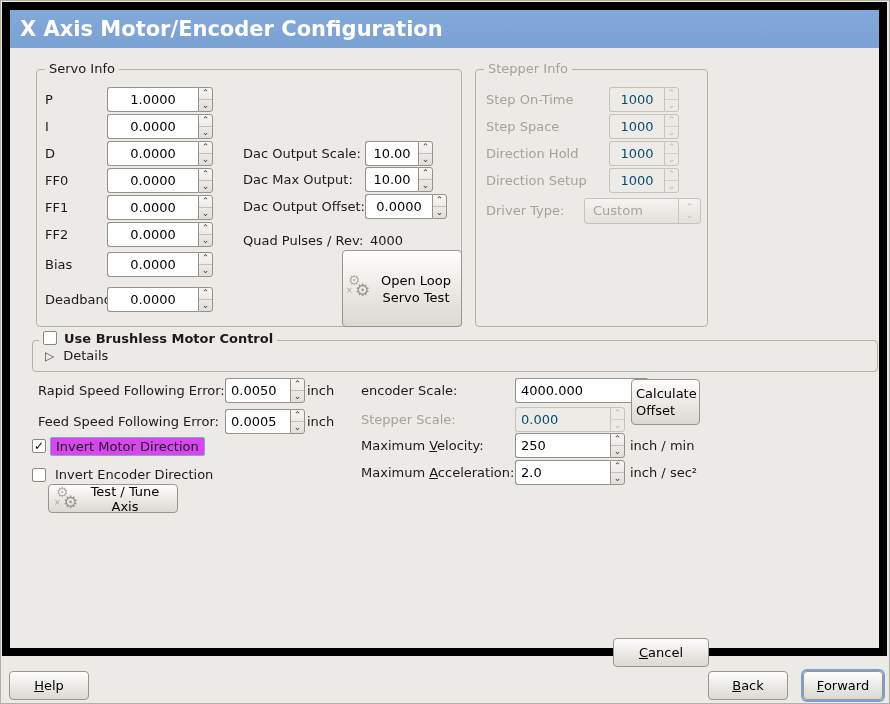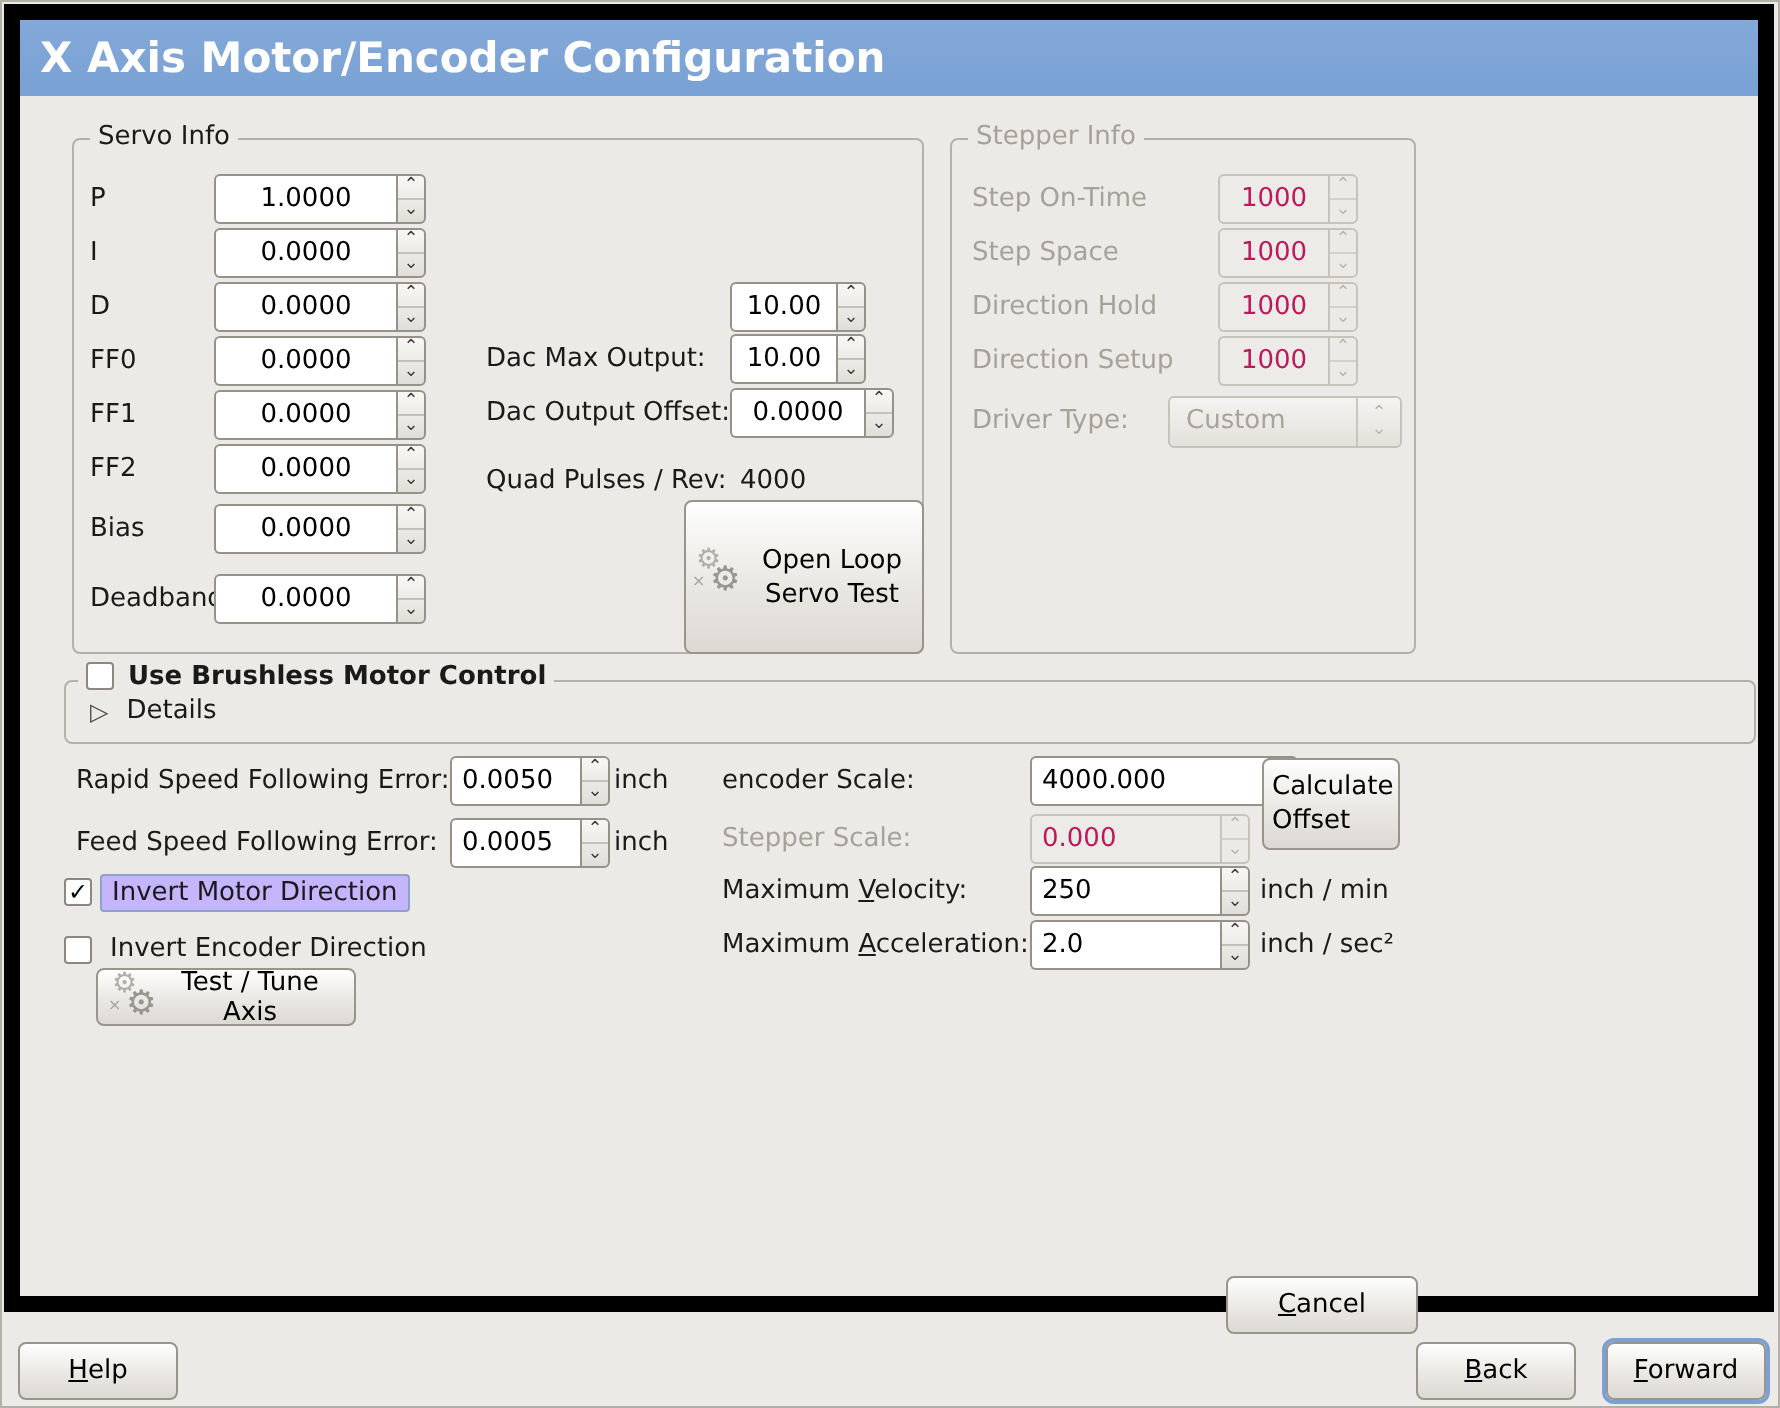--- a/index.html
+++ b/index.html
@@ -43,21 +43,21 @@
   .sb-spin {
     width:15px; display:flex; flex-direction:column;
     border:1px solid #96928a; border-radius:0 3px 3px 0;
     background:linear-gradient(#f8f7f5,#e0ded9);
   }
   .sb-up,.sb-down {
     flex:1; font-size:9px; line-height:10px; text-align:center;
     color:#3a3a38; cursor:default; overflow:hidden;
   }
   .sb-down { border-top:1px solid #c4c1ba; }
-  .spinbox.disabled .sb-entry { background:#edebe7; color:#be185d; border-color:#c6c3bb; }
+  .spinbox.disabled .sb-entry { background:#edebe7; color:#0c4a6e; border-color:#c6c3bb; }
   .spinbox.disabled .sb-spin { border-color:#c6c3bb; background:#eceae6; }
   .spinbox.disabled .sb-up,.spinbox.disabled .sb-down { color:#b8b5ad; }
   .spinbox.disabled .sb-down { border-top-color:#d4d1ca; }
   
   .combo {
     position:absolute; display:flex; height:26px;
     border:1px solid #c6c3bb; border-radius:3px;
     background:linear-gradient(#f4f3f1,#e3e1dc);
   }
   .combo .val { flex:1; font-size:13px; line-height:24px; padding-left:8px; color:#a8a49b; }
@@ -75,21 +75,21 @@
   .btn.focused { box-shadow:0 0 0 2px #7ba1d4; }
   .btn-row-label { line-height:27px; }
   
   .checkbox {
     position:absolute; width:14px; height:14px; background:#fff;
     border:1px solid #8c8880; border-radius:2px; font-size:12px;
     line-height:13px; text-align:center; color:#000; font-weight:bold;
   }
   .cb-label { position:absolute; font-size:13px; color:#1a1a1a; line-height:18px; white-space:nowrap; }
   .cb-label.focus-hl {
-    background:#c4b5fd; border:1px solid #8aa3c6; border-radius:2px;
+    background:#d946ef; border:1px solid #8aa3c6; border-radius:2px;
     padding:0 5px; line-height:17px;
   }
   
   .gear-icon { position:relative; display:inline-block; width:28px; height:28px; flex:none; }
   .gear-icon .g1 { position:absolute; left:1px; top:-3px; font-size:14px; color:#b0afaa; }
   .gear-icon .g2 { position:absolute; left:8px; top:5px; font-size:17px; color:#97968f; }
   .gear-icon .g3 { position:absolute; left:-1px; top:11px; font-size:8px; color:#a5a49e; }
   
   .expander { position:absolute; display:flex; align-items:center; gap:9px; }
   .expander .tri { font-size:12px; color:#4a4a48; line-height:14px; }
@@ -166,20 +166,21 @@
           </div>
       </div>
       <div class="spinbox" style="left:70px;top:217px;width:106px;">
         <div class="sb-entry center">0.0000</div>
         <div class="sb-spin">
             <div class="sb-up">⌃</div>
             <div class="sb-down">⌄</div>
           </div>
       </div>
 
+      <span class="lbl" style="left:206px;top:71px;">Dac Output Scale:</span>
       <span class="lbl" style="left:206px;top:97px;">Dac Max Output:</span>
       <span class="lbl" style="left:206px;top:124px;">Dac Output Offset:</span>
       <span class="lbl" style="left:206px;top:158px;">Quad Pulses / Rev:</span>
       <span class="lbl" style="left:333px;top:158px;">4000</span>
 
       <div class="spinbox" style="left:328px;top:71px;width:68px;">
         <div class="sb-entry center">10.00</div>
         <div class="sb-spin">
             <div class="sb-up">⌃</div>
             <div class="sb-down">⌄</div>

